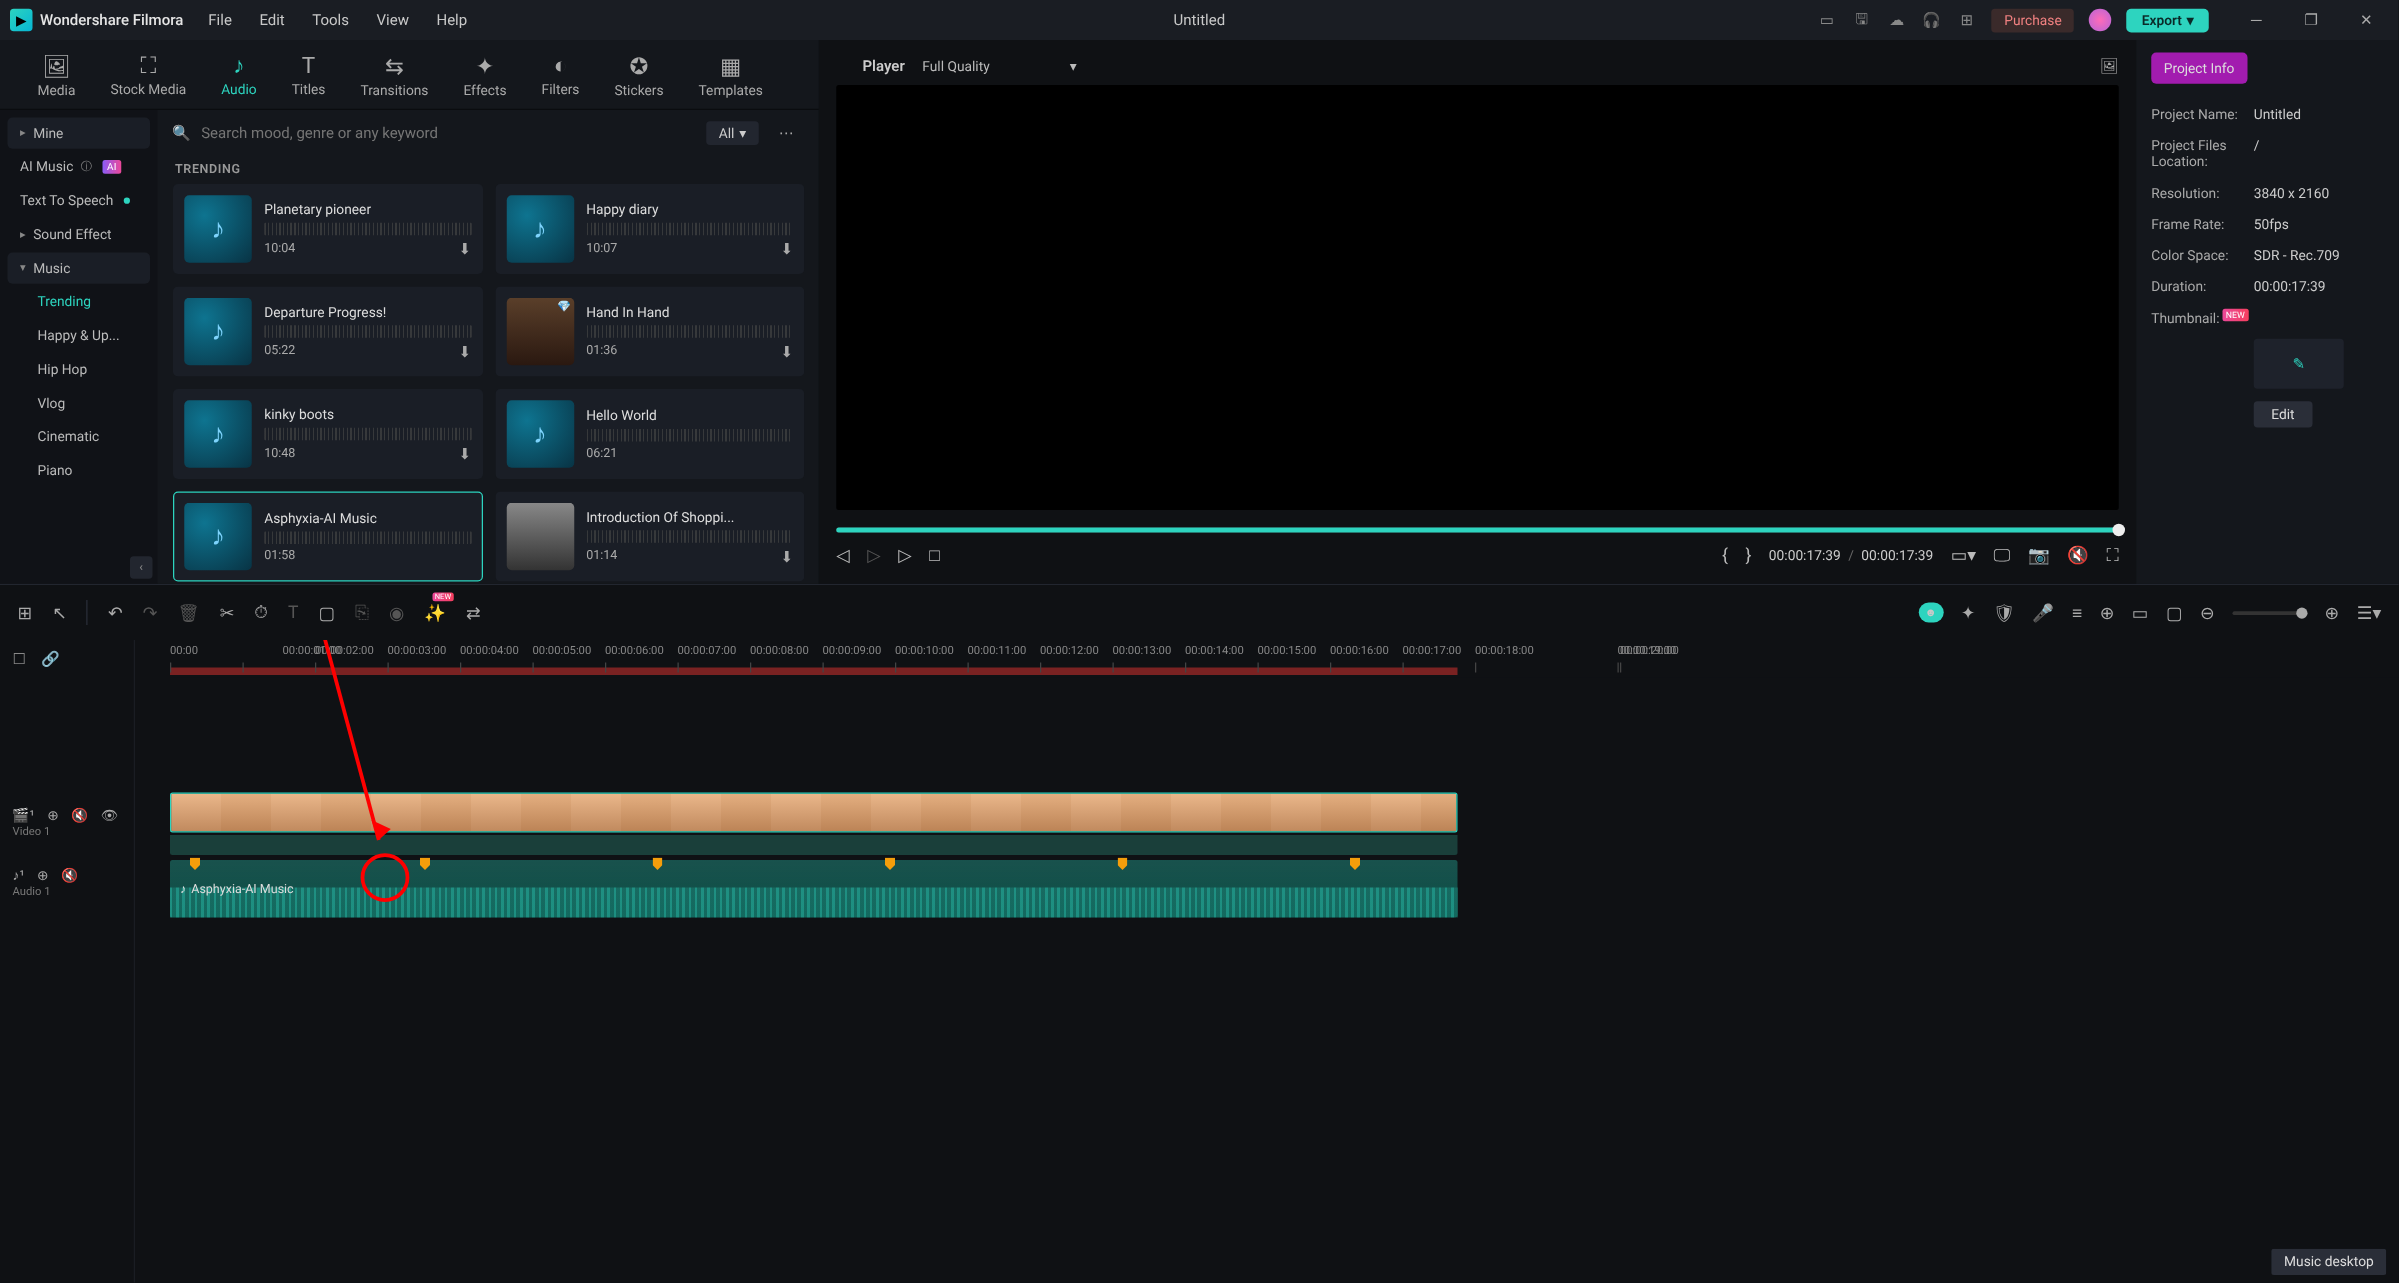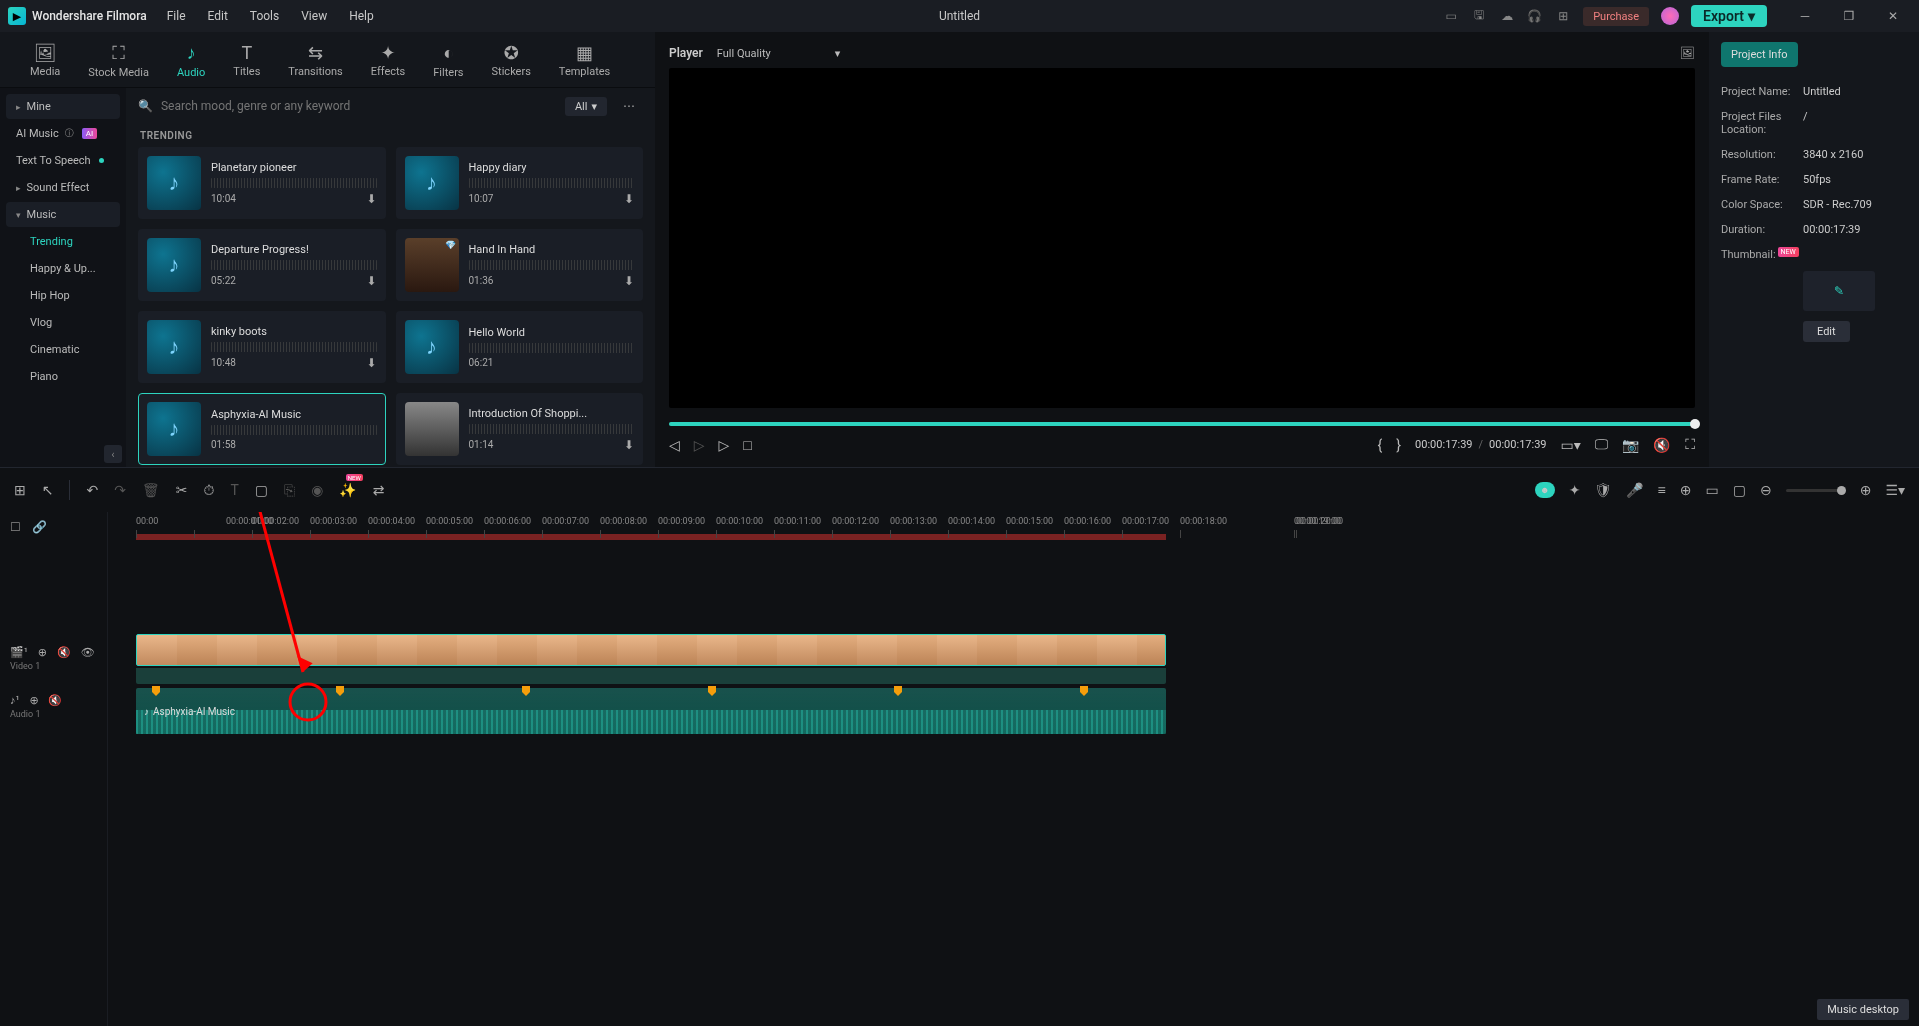--- a/index.html
+++ b/index.html
@@ -10,21 +10,21 @@
 .logo-wrap { display: flex; align-items: center; gap: 6px; margin-right: 20px; }
 .logo-icon { width: 18px; height: 18px; background: linear-gradient(135deg, #2dd4bf, #06b6d4); border-radius: 3px; display: flex; align-items: center; justify-content: center; font-size: 11px; color: #000; }
 .app-name { font-size: 12px; color: #e5e5e5; font-weight: 500; }
 .menu-items { display: flex; gap: 22px; }
 .menu-item { color: #c8c8c8; cursor: pointer; }
 .doc-title { position: absolute; left: 50%; transform: translateX(-50%); color: #c8c8c8; }
 .titlebar-right { margin-left: auto; display: flex; align-items: center; gap: 12px; }
 .tb-icon { width: 16px; height: 16px; color: #888; display: flex; align-items: center; justify-content: center; cursor: pointer; }
 .purchase-btn { background: #3a2a2a; color: #f08080; padding: 3px 10px; border-radius: 3px; font-size: 11px; cursor: pointer; }
 .avatar { width: 18px; height: 18px; border-radius: 50%; background: radial-gradient(circle, #ff6bb8, #b565d8); }
-.export-btn { background: #2dd4bf; color: #0a2a28; padding: 3px 12px; border-radius: 4px; font-size: 14px; font-weight: 600; display: flex; align-items: center; gap: 4px; cursor: pointer; }
+.export-btn { background: #2dd4bf; color: #0a2a28; padding: 3px 12px; border-radius: 4px; font-size: 11px; font-weight: 600; display: flex; align-items: center; gap: 4px; cursor: pointer; }
 .win-btns { display: flex; gap: 8px; margin-left: 8px; }
 .win-btn { width: 36px; height: 28px; display: flex; align-items: center; justify-content: center; color: #aaa; cursor: pointer; }
 
 
 .main { display: flex; height: 435px; }
 
 
 .left-col { width: 655px; background: #14171c; display: flex; flex-direction: column; }
 .tabs-row { display: flex; gap: 0; padding: 6px 16px 0 16px; background: #14171c; border-bottom: 1px solid #0a0c0f; }
 .tab { display: flex; flex-direction: column; align-items: center; gap: 2px; padding: 4px 14px 8px; cursor: pointer; color: #aaa; font-size: 11px; }
@@ -62,36 +62,36 @@
 .card-title { font-size: 11px; color: #ddd; white-space: nowrap; overflow: hidden; text-overflow: ellipsis; }
 .wave { height: 10px; background: repeating-linear-gradient(90deg, #444 0 1px, transparent 1px 3px); border-radius: 1px; opacity: 0.7; }
 .card-foot { display: flex; justify-content: space-between; align-items: center; }
 .card-dur { font-size: 10px; color: #aaa; }
 .dl-ic { color: #aaa; font-size: 12px; cursor: pointer; }
 .diamond-ic { position: absolute; top: 2px; right: 2px; font-size: 9px; }
 
 
 .player { flex: 1; background: #0f1114; display: flex; flex-direction: column; padding: 10px 14px; }
 .player-head { display: flex; align-items: center; gap: 14px; padding: 4px 0 8px; }
-.player-label { font-size: 12px; color: #ccc; font-weight: 600; }
+.player-label { font-size: 12px; color: #ccc; font-weight: 600; margin-left: 21px; }
 .quality-dd { font-size: 11px; color: #bbb; display: flex; align-items: center; gap: 64px; cursor: pointer; }
 .snap-ic { margin-left: auto; color: #aaa; cursor: pointer; }
 .viewport { flex: 1; background: #000; border-radius: 2px; margin: 0 0 8px 0; }
 .scrubber { height: 4px; background: #333; border-radius: 2px; position: relative; margin: 6px 0; }
 .scrubber-fill { height: 100%; width: 100%; background: #2dd4bf; border-radius: 2px; }
 .scrubber-knob { position: absolute; right: -5px; top: -3px; width: 10px; height: 10px; background: #eee; border-radius: 50%; }
 .transport { display: flex; align-items: center; justify-content: space-between; padding: 4px 0; }
 .tp-left, .tp-right { display: flex; align-items: center; gap: 14px; }
 .tp-btn { color: #bbb; cursor: pointer; font-size: 14px; }
 .time-display { color: #ccc; font-size: 11px; display: flex; gap: 6px; }
 .time-sep { color: #666; }
 
 
 .proj-panel { width: 210px; background: #14171c; padding: 10px 12px; }
-.proj-tab { display: inline-block; padding: 6px 10px; background: #0f766e; border-radius: 4px; font-size: 11px; color: #ddd; margin-bottom: 12px; }
+.proj-tab { display: inline-block; padding: 6px 10px; background: #a21caf; border-radius: 4px; font-size: 11px; color: #ddd; margin-bottom: 12px; }
 .proj-row { display: flex; padding: 6px 0; font-size: 11px; }
 .proj-row .k { width: 82px; color: #aaa; }
 .proj-row .v { color: #ccc; }
 .new-badge { background: linear-gradient(90deg,#ec4899,#f43f5e); color: #fff; font-size: 7px; padding: 1px 3px; border-radius: 2px; margin-left: 2px; vertical-align: top; }
 .thumb-box { width: 72px; height: 40px; background: #1e222b; border-radius: 3px; margin-top: 4px; display: flex; align-items: center; justify-content: center; color: #2dd4bf; }
 .edit-btn { background: #2a2e38; padding: 4px 14px; border-radius: 3px; font-size: 11px; color: #ddd; margin-top: 10px; margin-left: 82px; display: inline-block; cursor: pointer; }
 
 
 .timeline-area { height: 559px; background: #0f1114; border-top: 1px solid #22262f; display: flex; flex-direction: column; }
 .tl-toolbar { height: 44px; display: flex; align-items: center; padding: 0 14px; gap: 16px; }

